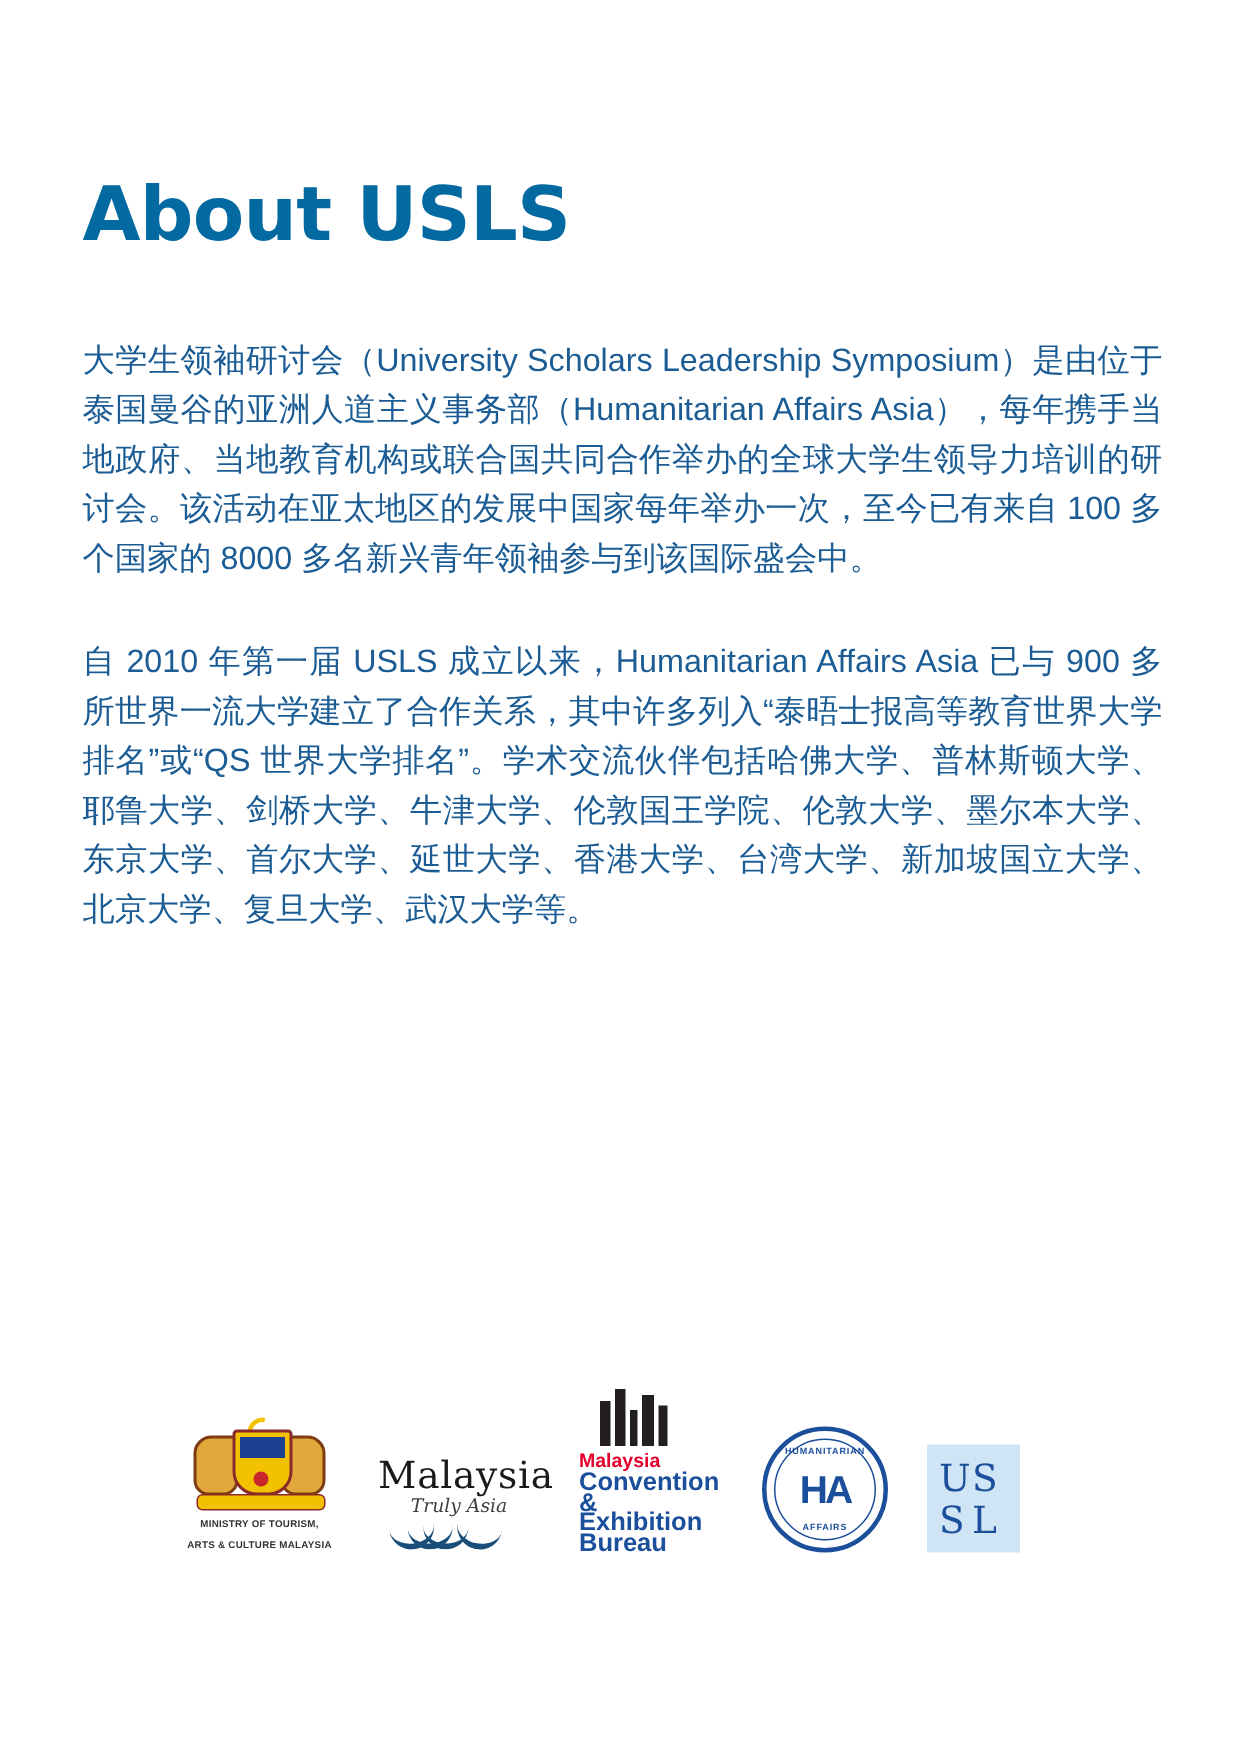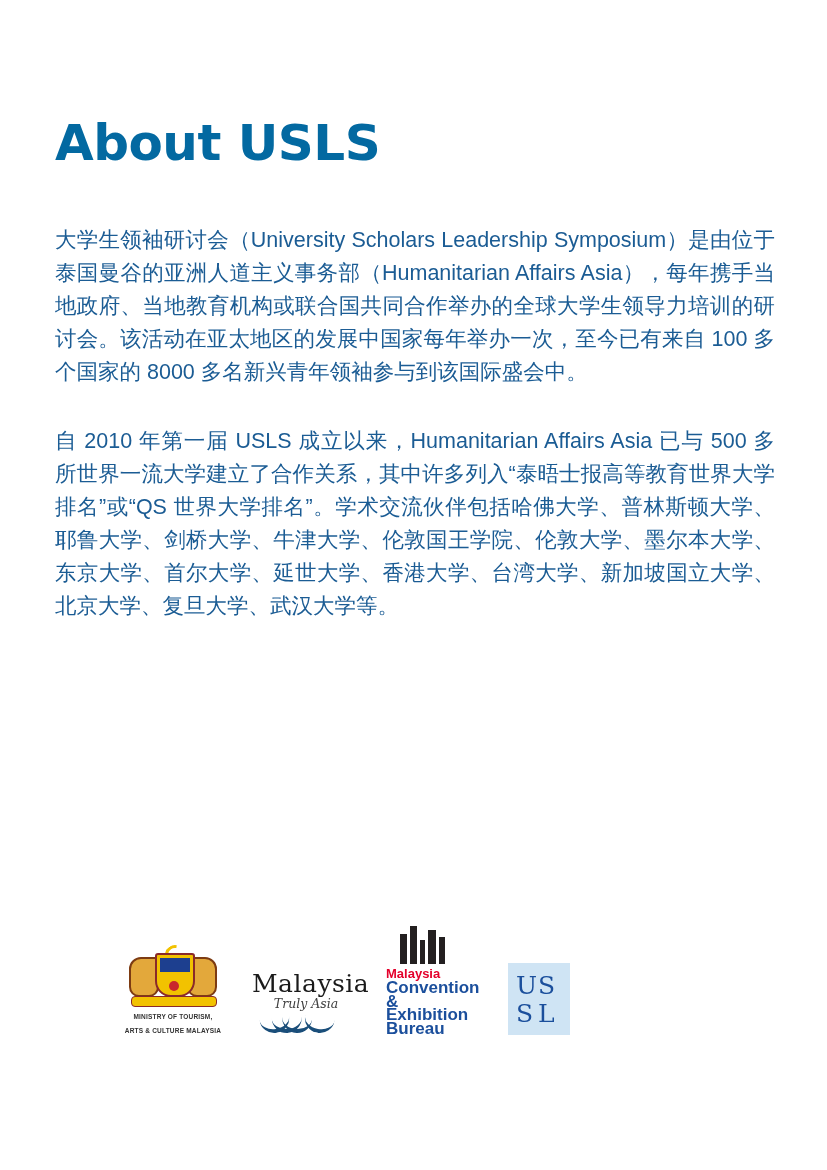--- a/index.html
+++ b/index.html
@@ -288,21 +288,21 @@
 </style>
 </head>
 <body>
 
 <div class="page">
 
   <h1 class="title">About USLS</h1>
 
   <div class="body-copy">
     <p class="para">大学生领袖研讨会（University Scholars Leadership Symposium）是由位于泰国曼谷的亚洲人道主义事务部（Humanitarian Affairs Asia），每年携手当地政府、当地教育机构或联合国共同合作举办的全球大学生领导力培训的研讨会。该活动在亚太地区的发展中国家每年举办一次，至今已有来自 100 多个国家的 8000 多名新兴青年领袖参与到该国际盛会中。</p>
-    <p class="para">自 2010 年第一届 USLS 成立以来，Humanitarian Affairs Asia 已与 500 多所世界一流大学建立了合作关系，其中许多列入“泰晤士报高等教育世界大学排名”或“QS 世界大学排名”。学术交流伙伴包括哈佛大学、普林斯顿大学、耶鲁大学、剑桥大学、牛津大学、伦敦国王学院、伦敦大学、墨尔本大学、东京大学、首尔大学、延世大学、香港大学、台湾大学、新加坡国立大学、北京大学、复旦大学、武汉大学等。</p>
+    <p class="para">自 2010 年第一届 USLS 成立以来，Humanitarian Affairs Asia 已与 900 多所世界一流大学建立了合作关系，其中许多列入“泰晤士报高等教育世界大学排名”或“QS 世界大学排名”。学术交流伙伴包括哈佛大学、普林斯顿大学、耶鲁大学、剑桥大学、牛津大学、伦敦国王学院、伦敦大学、墨尔本大学、东京大学、首尔大学、延世大学、香港大学、台湾大学、新加坡国立大学、北京大学、复旦大学、武汉大学等。</p>
   </div>
 
   <div class="logos">
 
     <div class="logo logo-crest">
       <div class="crest-art">
         <div class="crest-crescent"></div>
         <div class="crest-tiger-l"></div>
         <div class="crest-tiger-r"></div>
         <div class="crest-shield"></div>
@@ -330,20 +330,28 @@
           <i class="t3"></i>
           <i class="t4"></i>
           <i class="t5"></i>
       </div>
       <div class="mceb-l1">Malaysia</div>
       <div class="mceb-l2">Convention</div>
       <div class="mceb-l2">&amp; Exhibition</div>
       <div class="mceb-l2">Bureau</div>
     </div>
 
+    <div class="logo logo-ha">
+      <div class="ha-circle">
+        <div class="ha-inner"></div>
+        <div class="ha-top">HUMANITARIAN</div>
+        <div class="ha-letters">HA</div>
+        <div class="ha-bot">AFFAIRS</div>
+      </div>
+    </div>
 
     <div class="logo logo-usls">
       <div class="usls-box">
         <span class="u-l">U</span>
         <span class="s-l">S</span>
         <span class="s-l2">S</span>
         <span class="l-l">L</span>
       </div>
     </div>
 

